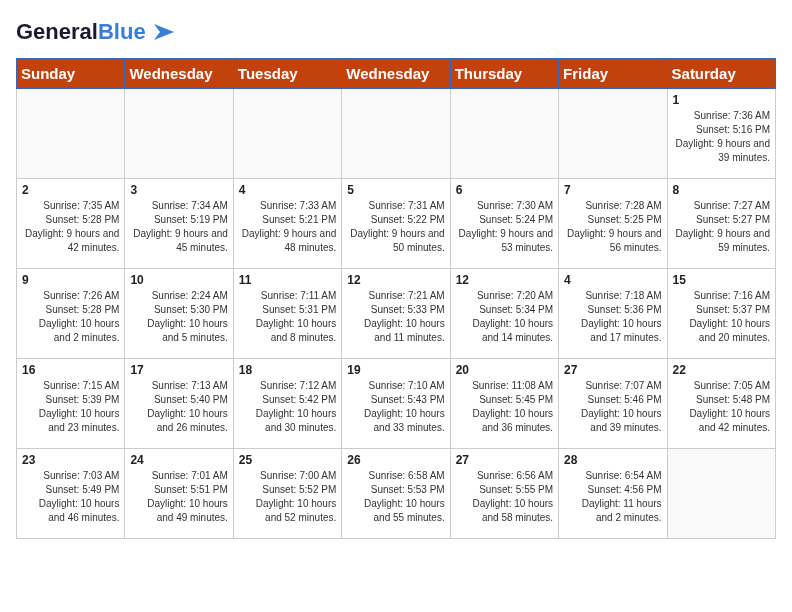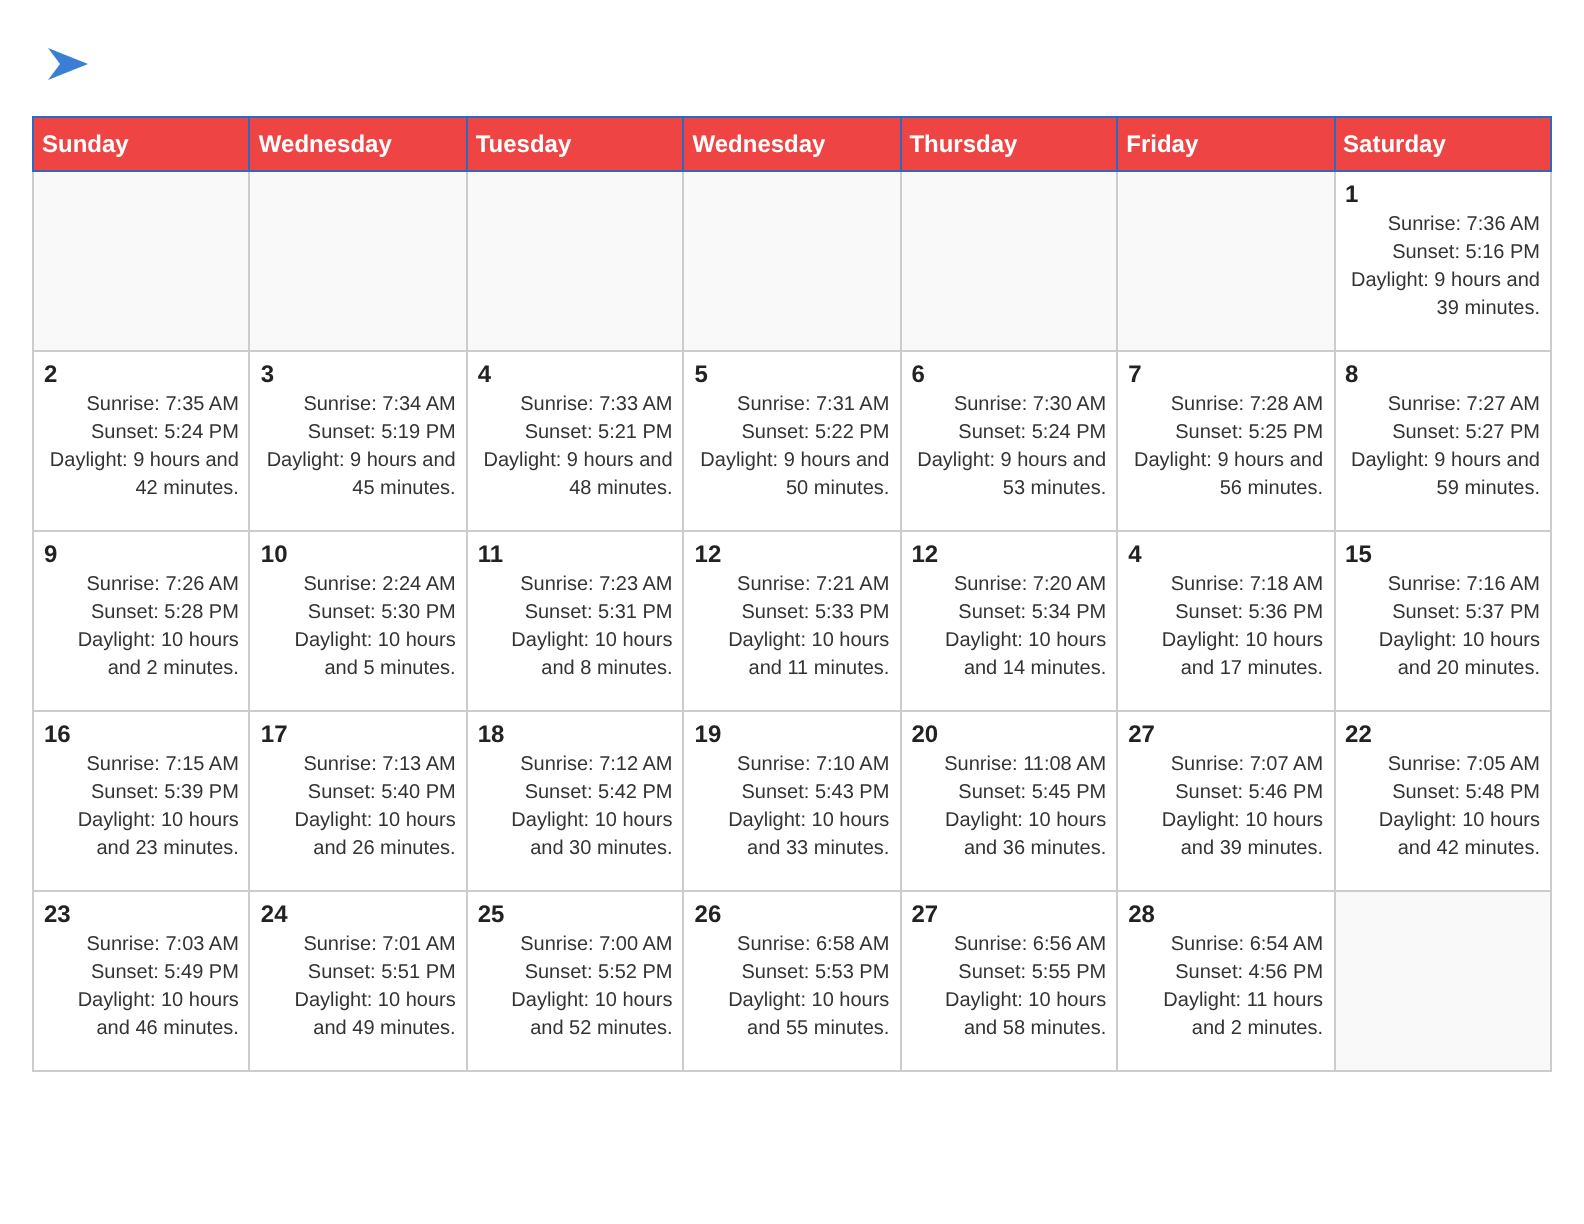--- a/index.html
+++ b/index.html
@@ -40,24 +40,24 @@
     .location-title {
       font-size: 14px;
       color: #444;
     }
     .calendar {
       width: 100%;
       border-collapse: collapse;
       font-size: 11px;
     }
     .calendar th {
-      background: #ef4444;
+      background: #c2410c;
       color: #fff;
       font-weight: bold;
-      font-size: 12px;
+      font-size: 15px;
       padding: 6px 4px;
       text-align: left;
       border: 1px solid #2d6abf;
     }
     .calendar td {
       border: 1px solid #ccc;
       vertical-align: top;
       padding: 4px 5px;
       width: 108px;
       min-height: 90px;
@@ -82,20 +82,21 @@
       text-align: right;
     }
   </style>
 </head>
 <body>
 
 <div class="header">
   <div class="logo">
     <div>
       <div style="display:flex;align-items:center;">
+        <span class="logo-text">General<span>Blue</span></span>
 
         <svg width="32" height="32" viewBox="0 0 32 32">
           <polygon points="8,8 28,16 8,24 14,16" fill="#3a7fd5"></polygon>
         </svg>
       </div>
     </div>
   </div>
   <div class="title-block">
     <div class="month-title"></div>
     <div class="location-title"></div>
@@ -126,21 +127,21 @@
           <span class="day-number">1</span>
           <div class="day-info">Sunrise: 7:36 AM
 Sunset: 5:16 PM
 Daylight: 9 hours and 39 minutes.</div>
         </td>
       </tr>
       <tr>
         <td>
           <span class="day-number">2</span>
           <div class="day-info">Sunrise: 7:35 AM
-Sunset: 5:24 PM
+Sunset: 5:28 PM
 Daylight: 9 hours and 42 minutes.</div>
         </td>
         <td>
           <span class="day-number">3</span>
           <div class="day-info">Sunrise: 7:34 AM
 Sunset: 5:19 PM
 Daylight: 9 hours and 45 minutes.</div>
         </td>
         <td>
           <span class="day-number">4</span>
@@ -181,21 +182,21 @@
 Daylight: 10 hours and 2 minutes.</div>
         </td>
         <td>
           <span class="day-number">10</span>
           <div class="day-info">Sunrise: 2:24 AM
 Sunset: 5:30 PM
 Daylight: 10 hours and 5 minutes.</div>
         </td>
         <td>
           <span class="day-number">11</span>
-          <div class="day-info">Sunrise: 7:23 AM
+          <div class="day-info">Sunrise: 7:11 AM
 Sunset: 5:31 PM
 Daylight: 10 hours and 8 minutes.</div>
         </td>
         <td>
           <span class="day-number">12</span>
           <div class="day-info">Sunrise: 7:21 AM
 Sunset: 5:33 PM
 Daylight: 10 hours and 11 minutes.</div>
         </td>
         <td>

